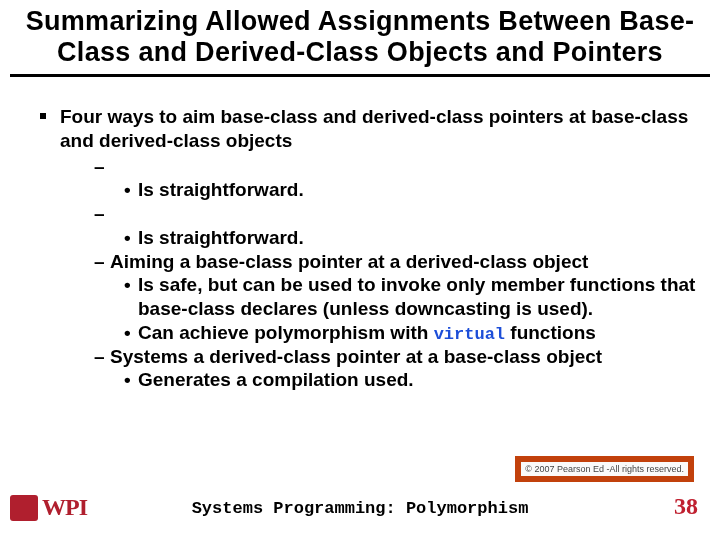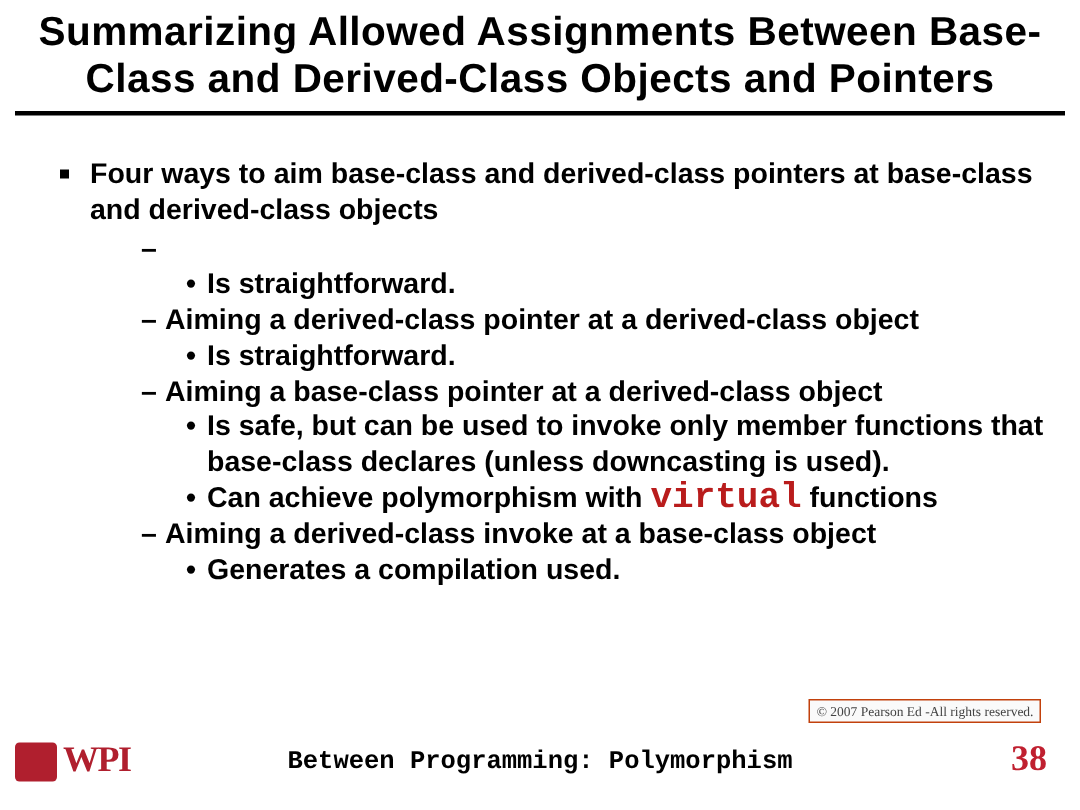--- a/index.html
+++ b/index.html
@@ -79,23 +79,23 @@
     flex: 0 0 auto;
     width: 14px;
     font-size: 19px;
     line-height: 1.25;
   }
   .lvl3-text {
     flex: 1;
   }
   .kw {
     font-family: "Courier New", Courier, monospace;
-    color: #b91c1c;
-    font-weight: bold;
-    font-size: 24px;
+    color: #1d4ed8;
+    font-weight: bold;
+    font-size: 17px;
     line-height: 1;
   }
   .footer {
     position: absolute;
     left: 0;
     right: 0;
     bottom: 18px;
     height: 34px;
   }
   .logo {
@@ -139,24 +139,24 @@
     bottom: 2px;
     font-family: "Comic Sans MS", cursive;
     font-weight: bold;
     font-size: 24px;
     color: #c02030;
   }
   .copyright {
     position: absolute;
     right: 26px;
     bottom: 58px;
-    font-family: Liberation Serif, serif;
+    font-family: Liberation Sans, sans-serif;
     font-size: 9px;
     color: #444;
-    border: 1px solid #c2410c;
+    border: 6px solid #c2410c;
     padding: 2px 4px;
     background: #fafafa;
   }
 </style>
 </head>
 <body>
 
 <div class="slide">
 
   <div class="title">
@@ -178,21 +178,20 @@
           </div>
           <div class="lvl3">
             <div class="lvl3-line">
               <span class="dot">•</span>
               <span class="lvl3-text">Is straightforward.</span>
             </div>
           </div>
 
           <div class="lvl2-line">
             <span class="dash">–</span>
-            <span>Aiming a derived-class pointer at a derived-class object</span>
           </div>
           <div class="lvl3">
             <div class="lvl3-line">
               <span class="dot">•</span>
               <span class="lvl3-text">Is straightforward.</span>
             </div>
           </div>
 
           <div class="lvl2-line">
             <span class="dash">–</span>
@@ -206,38 +205,38 @@
             <div class="lvl3-line">
               <span class="dot">•</span>
               <span class="lvl3-text">
                 <span>Can achieve polymorphism with </span><span class="kw">virtual</span><span> functions</span>
               </span>
             </div>
           </div>
 
           <div class="lvl2-line">
             <span class="dash">–</span>
-            <span>Aiming a derived-class invoke at a base-class object</span>
+            <span>Systems a derived-class pointer at a base-class object</span>
           </div>
           <div class="lvl3">
             <div class="lvl3-line">
               <span class="dot">•</span>
               <span class="lvl3-text">Generates a compilation used.</span>
             </div>
           </div>
 
         </div>
       </div>
     </div>
   </div>
 
   <div class="copyright">© 2007 Pearson Ed -All rights reserved.</div>
 
   <div class="footer">
     <div class="logo">
       <div class="logo-badge"></div>
       <span class="logo-text">WPI</span>
     </div>
-    <div class="footer-title">Between Programming:  Polymorphism</div>
+    <div class="footer-title">Systems Programming:  Polymorphism</div>
     <div class="pagenum">38</div>
   </div>
 
 </div>
 
 </body></html>

